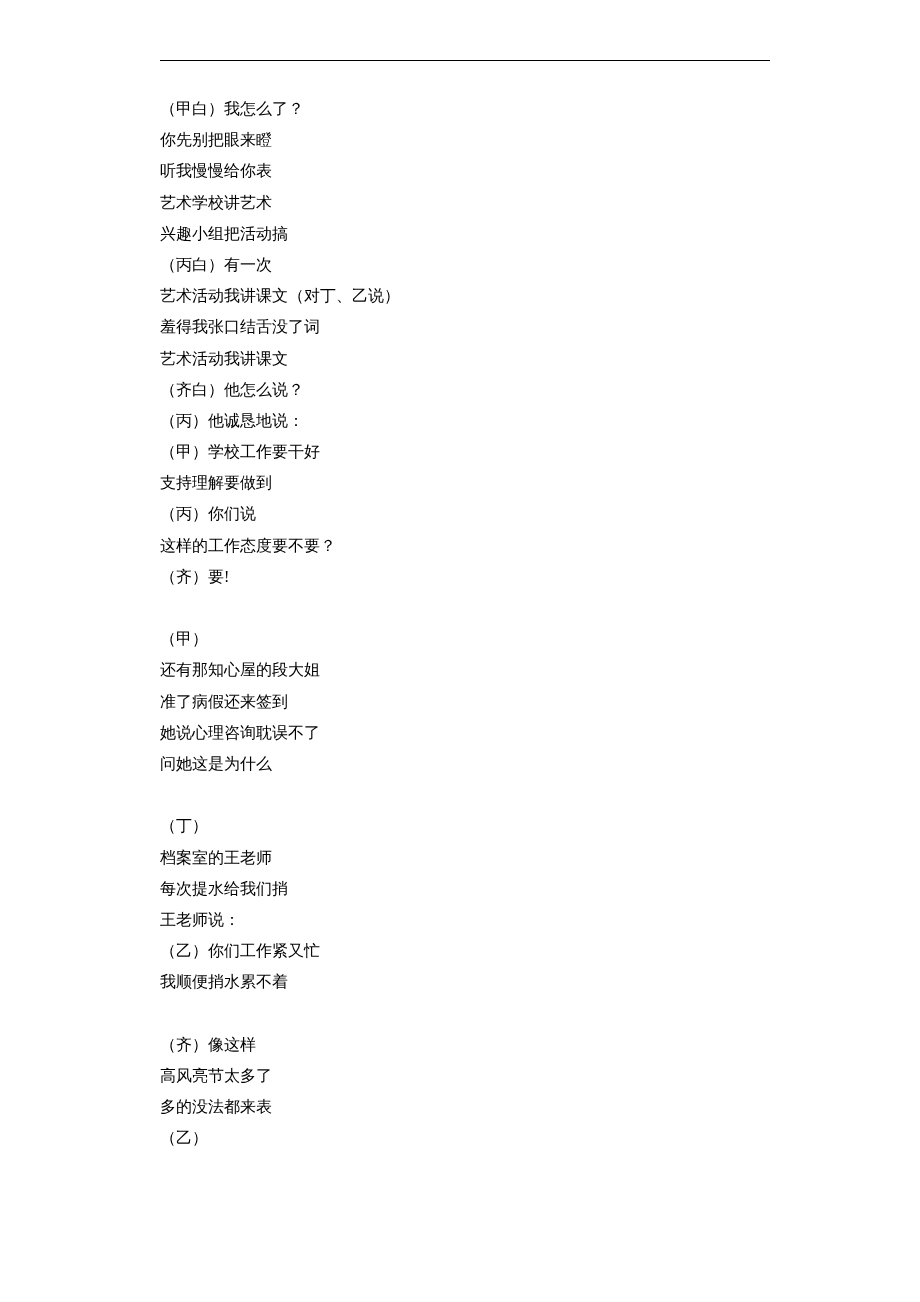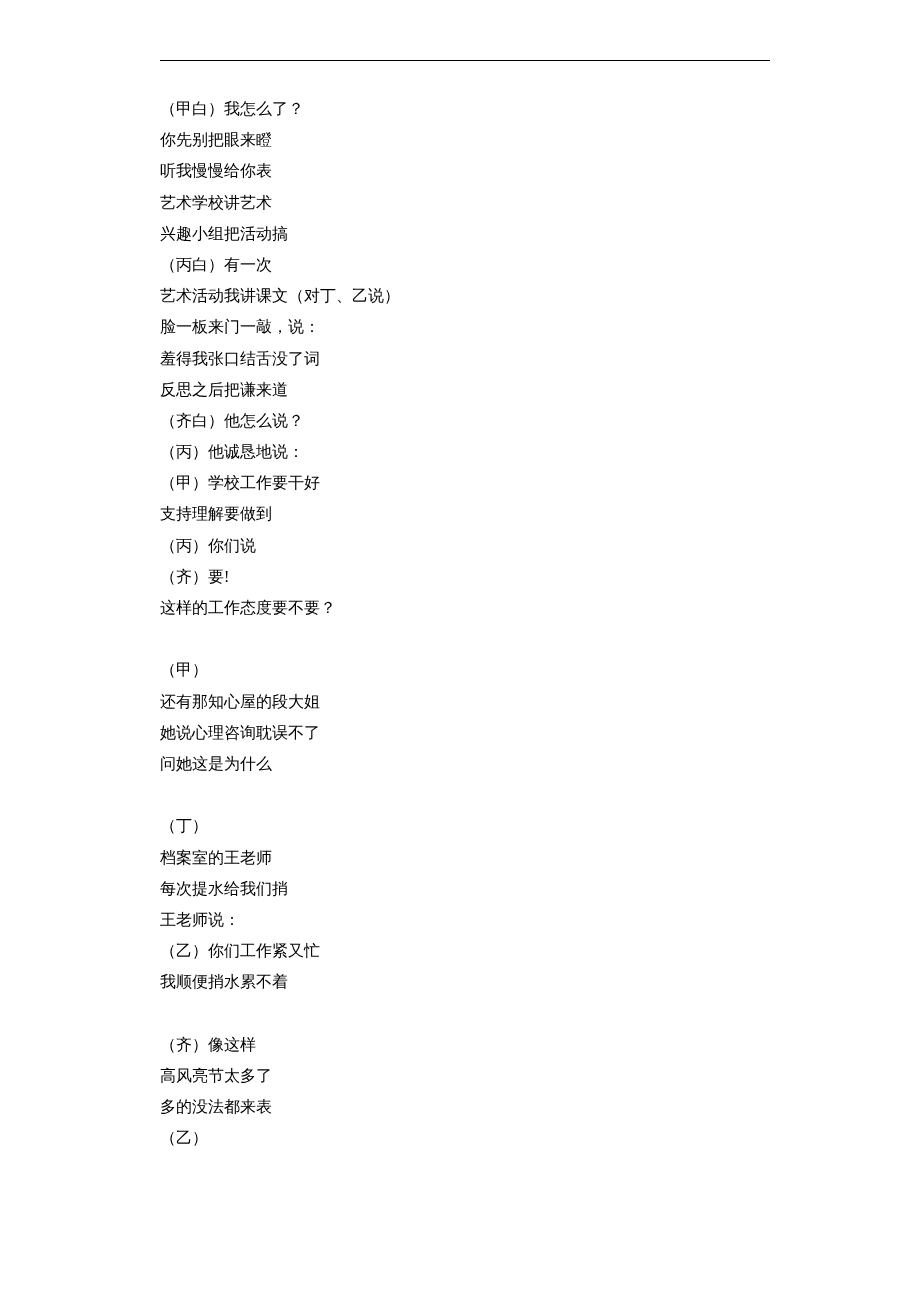--- a/index.html
+++ b/index.html
@@ -36,33 +36,33 @@
 <div class="page">
   <hr class="rule">
   <div id="content">
       <div class="line">（甲白）我怎么了？</div>
       <div class="line">你先别把眼来瞪</div>
       <div class="line">听我慢慢给你表</div>
       <div class="line">艺术学校讲艺术</div>
       <div class="line">兴趣小组把活动搞</div>
       <div class="line">（丙白）有一次</div>
       <div class="line">艺术活动我讲课文（对丁、乙说）</div>
-      <div class="line">脸一板来门一敲，说：</div>
       <div class="line">羞得我张口结舌没了词</div>
-      <div class="line">反思之后把谦来道</div>
+      <div class="line">艺术活动我讲课文</div>
       <div class="line">（齐白）他怎么说？</div>
       <div class="line">（丙）他诚恳地说：</div>
       <div class="line">（甲）学校工作要干好</div>
       <div class="line">支持理解要做到</div>
       <div class="line">（丙）你们说</div>
+      <div class="line">这样的工作态度要不要？</div>
       <div class="line">（齐）要!</div>
-      <div class="line">这样的工作态度要不要？</div>
       <div class="blank"></div>
       <div class="line">（甲）</div>
       <div class="line">还有那知心屋的段大姐</div>
+      <div class="line">准了病假还来签到</div>
       <div class="line">她说心理咨询耽误不了</div>
       <div class="line">问她这是为什么</div>
       <div class="blank"></div>
       <div class="line">（丁）</div>
       <div class="line">档案室的王老师</div>
       <div class="line">每次提水给我们捎</div>
       <div class="line">王老师说：</div>
       <div class="line">（乙）你们工作紧又忙</div>
       <div class="line">我顺便捎水累不着</div>
       <div class="blank"></div>

